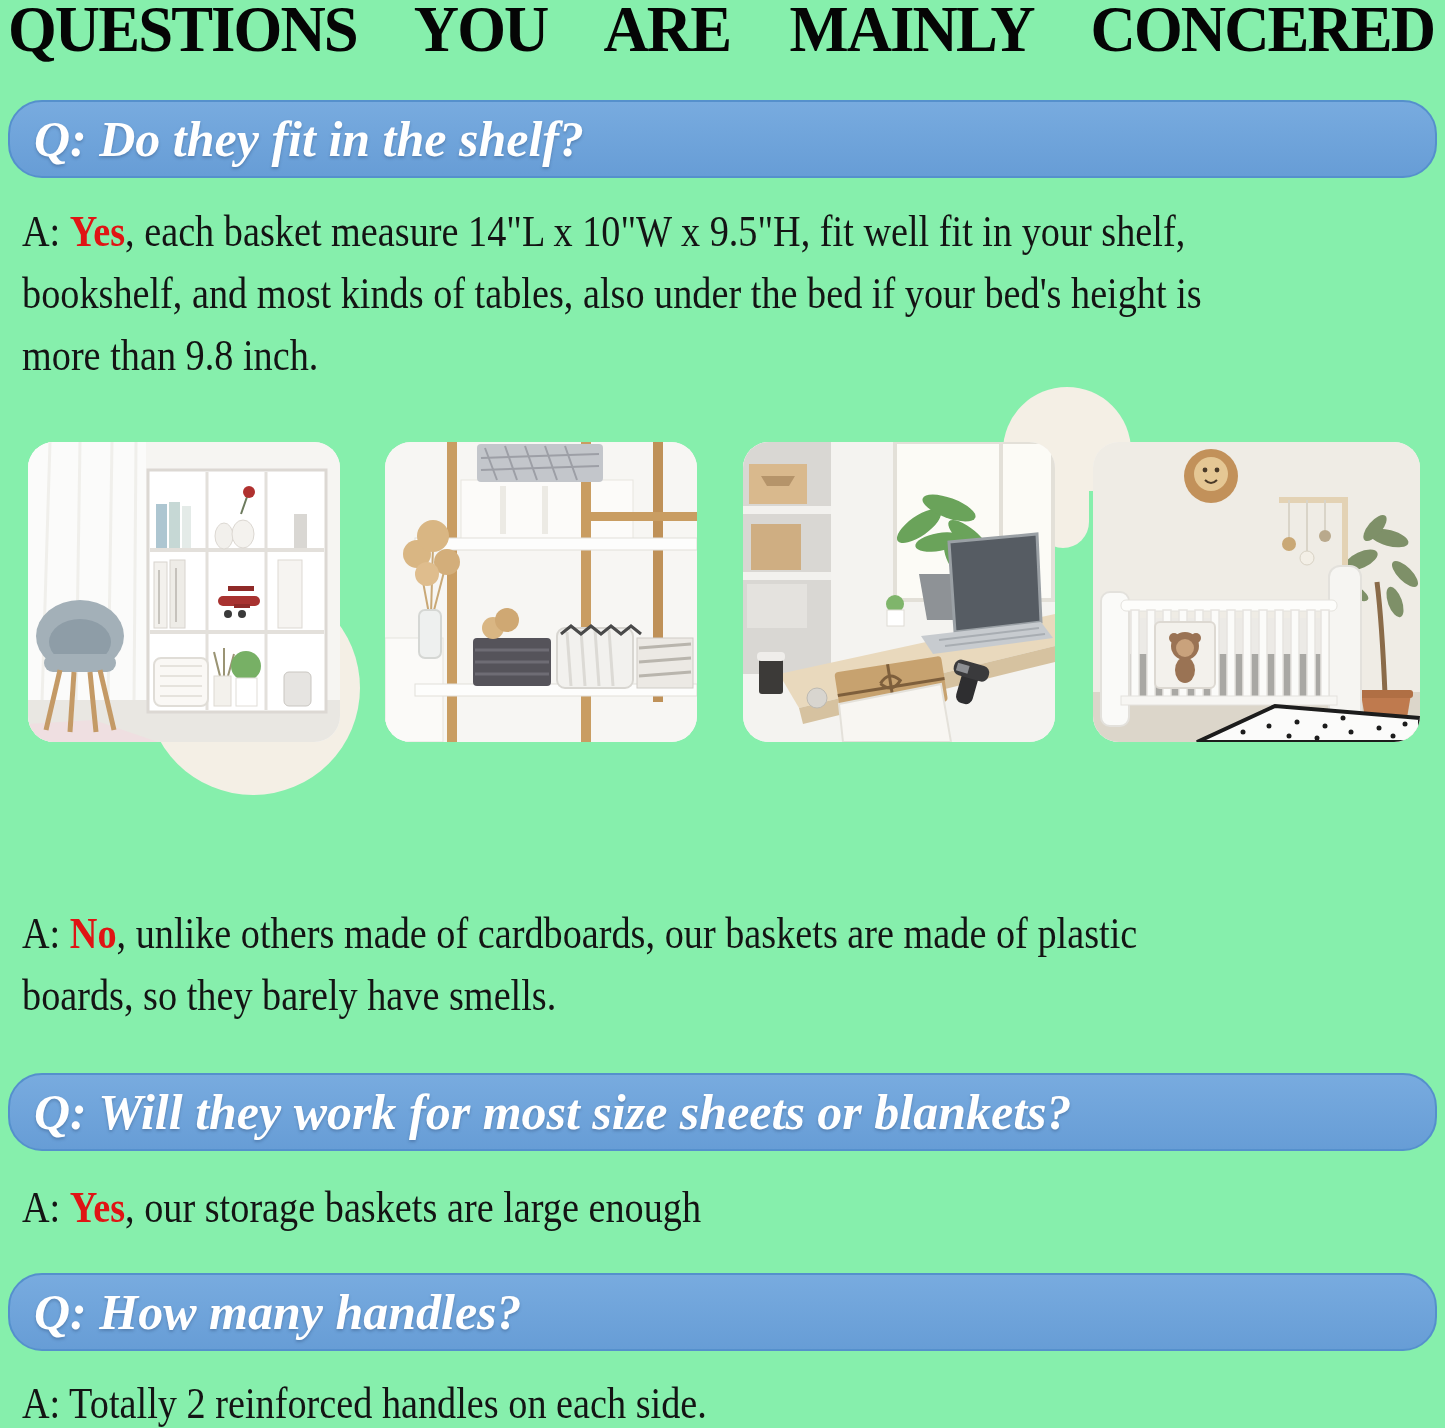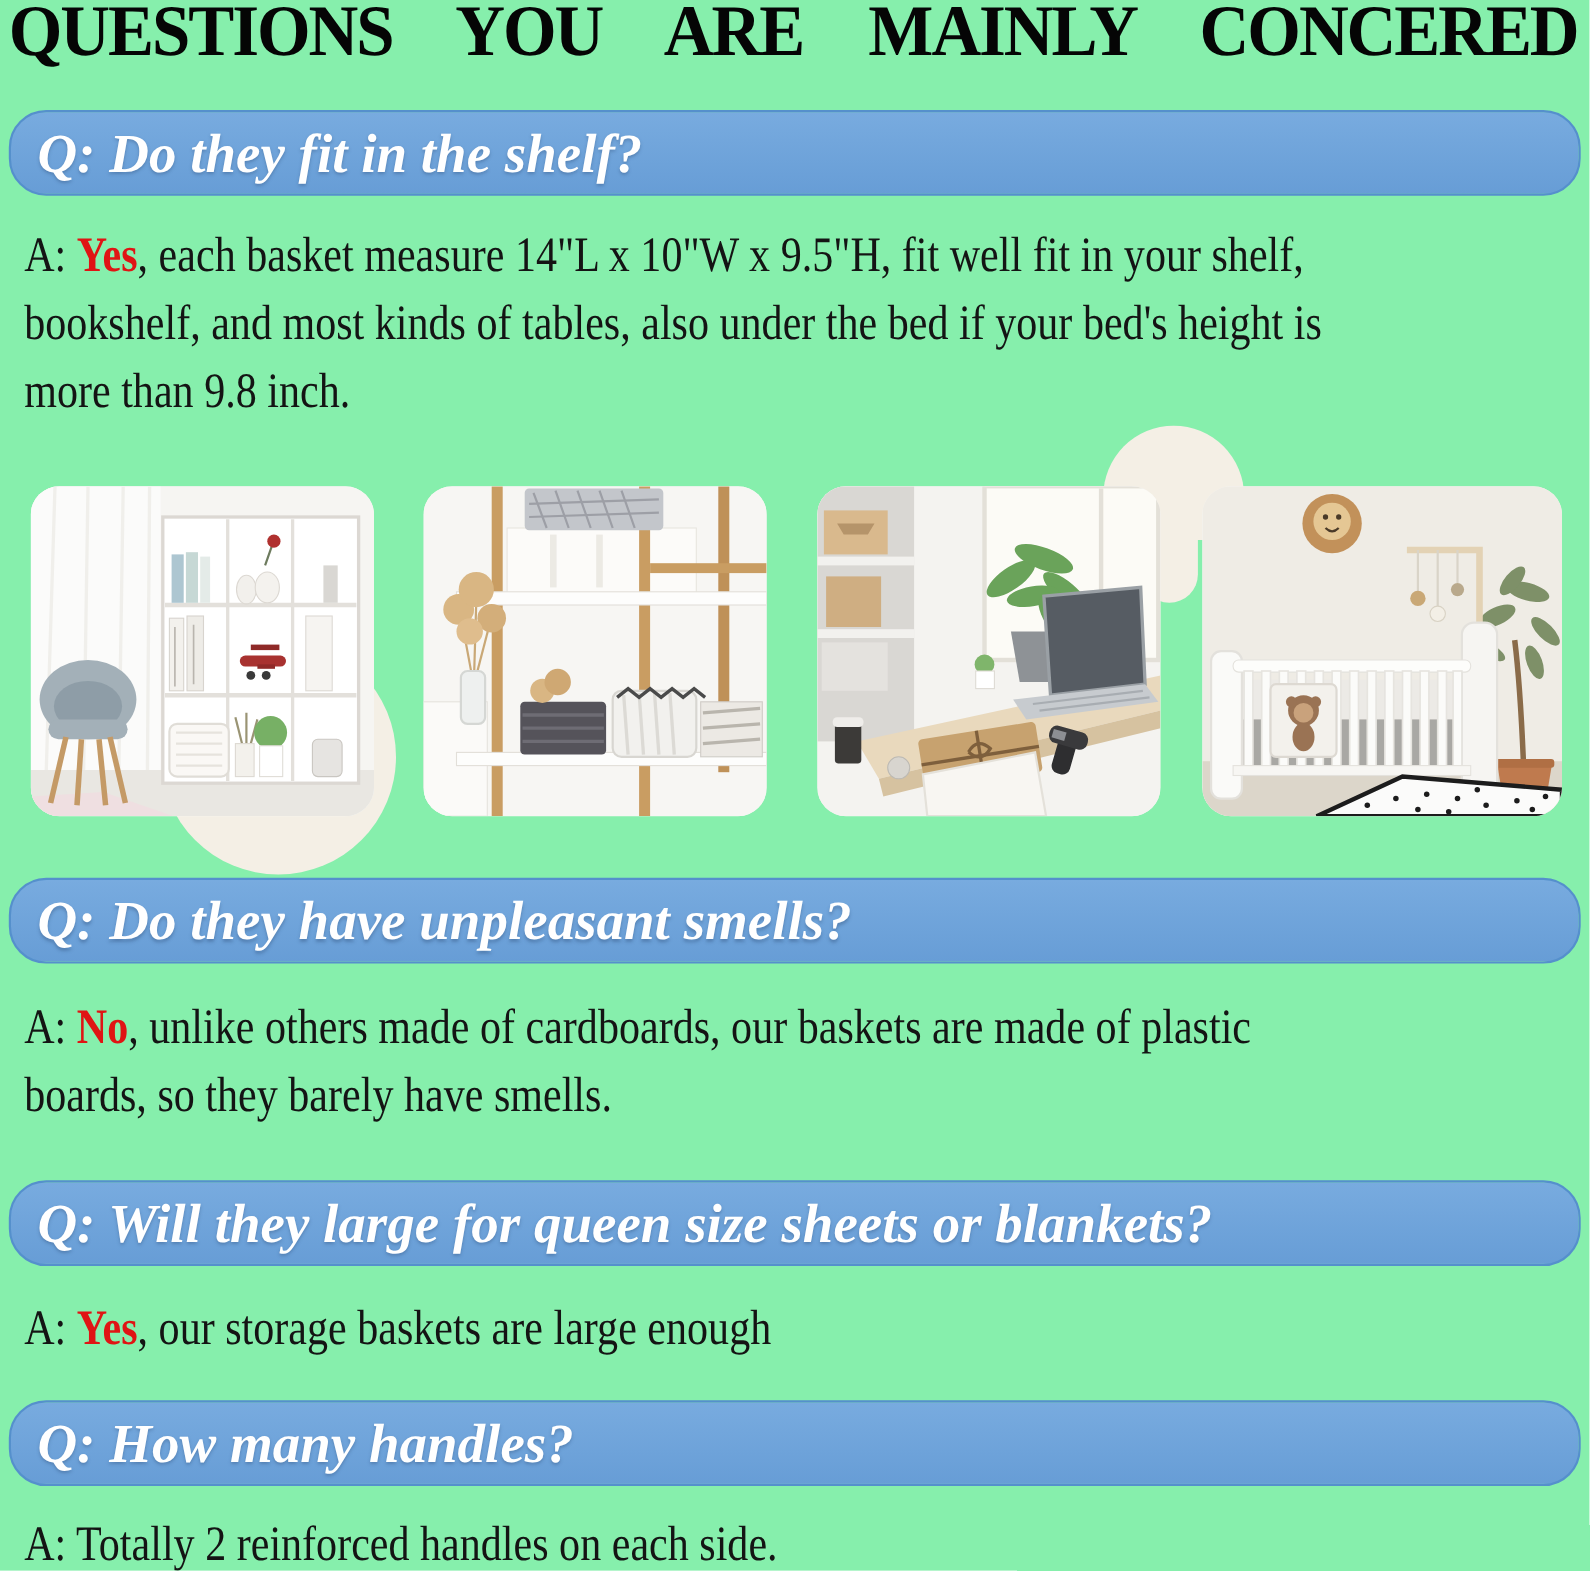--- a/index.html
+++ b/index.html
@@ -362,30 +362,27 @@
           <circle cx="196" cy="294" r="2.5"></circle>
             <circle cx="224" cy="296" r="2.5"></circle>
             <circle cx="250" cy="276" r="2.5"></circle>
           <circle cx="300" cy="294" r="2.5"></circle>
             <circle cx="312" cy="282" r="2.5"></circle>
         </g>
       </g>
     </svg>
   </div>
 
-  <div class="banner" id="banner-2">
-    <span class="q-text">Q: Do they have unpleasant smells?</span>
-  </div>
   <div class="answer" id="answer-2">
     <div><span>A: </span><span class="hl">No</span><span>, unlike others made of cardboards, our baskets are made of plastic</span></div>
     <div>boards, so they barely have smells.</div>
   </div>
 
   <div class="banner" id="banner-3">
-    <span class="q-text">Q: Will they large for queen size sheets or blankets?</span>
+    <span class="q-text">Q: Will they work for most size sheets or blankets?</span>
   </div>
   <div class="answer" id="answer-3">
     <div><span>A: </span><span class="hl">Yes</span><span>, our storage baskets are large enough</span></div>
   </div>
 
   <div class="banner" id="banner-4">
     <span class="q-text">Q: How many handles?</span>
   </div>
   <div class="answer" id="answer-4">
     <div><span>A: </span><span class="hl"></span><span>Totally 2 reinforced handles on each side.</span></div>

